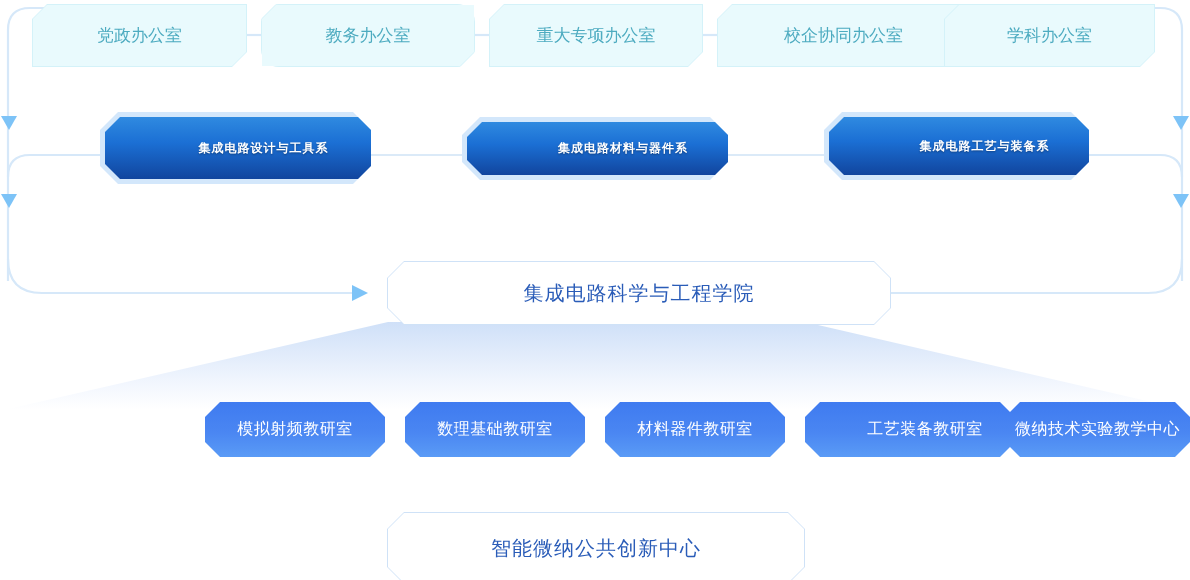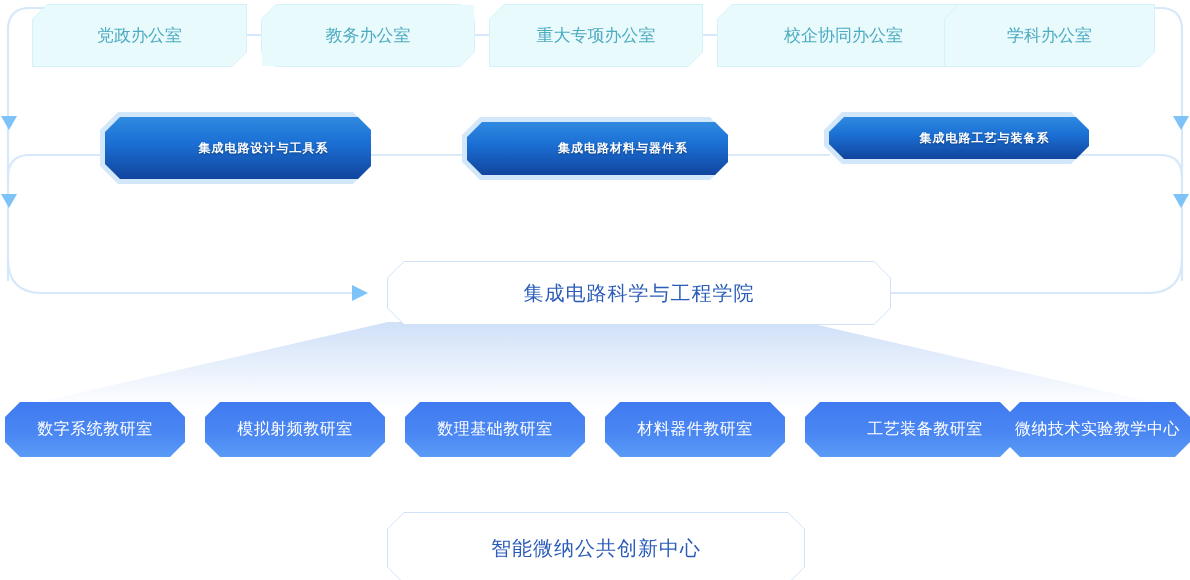--- a/index.html
+++ b/index.html
@@ -177,33 +177,30 @@
   <div class="office-wrap" style="left:944px; top:4px; width:211px; height:63px;">
     <div class="office-inner">学科办公室</div>
   </div>
 
   <div class="dept-halo" style="left:100px; top:112px; width:271px; height:72px;">
     <div class="dept">集成电路设计与工具系</div>
   </div>
   <div class="dept-halo" style="left:462px; top:117px; width:266px; height:63px;">
     <div class="dept">集成电路材料与器件系</div>
   </div>
-  <div class="dept-halo" style="left:824px; top:112px; width:265px; height:52px;">
+  <div class="dept-halo" style="left:824px; top:112px; width:265px; height:68px;">
     <div class="dept">集成电路工艺与装备系</div>
   </div>
 
   <div class="fan"></div>
 
   <div class="hero-wrap" style="left:387px; top:261px; width:504px; height:64px;">
     <div class="hero">集成电路科学与工程学院</div>
   </div>
 
-  <div class="lab" style="left:5px;   top:402px; width:180px; height:55px;">
-    <span>数字系统教研室</span>
-  </div>
   <div class="lab" style="left:205px; top:402px; width:180px; height:55px;">
     <span>模拟射频教研室</span>
   </div>
   <div class="lab" style="left:405px; top:402px; width:180px; height:55px;">
     <span>数理基础教研室</span>
   </div>
   <div class="lab" style="left:605px; top:402px; width:180px; height:55px;">
     <span>材料器件教研室</span>
   </div>
   <div class="lab" style="left:805px; top:402px; width:180px; height:55px;padding-left:30px;">

